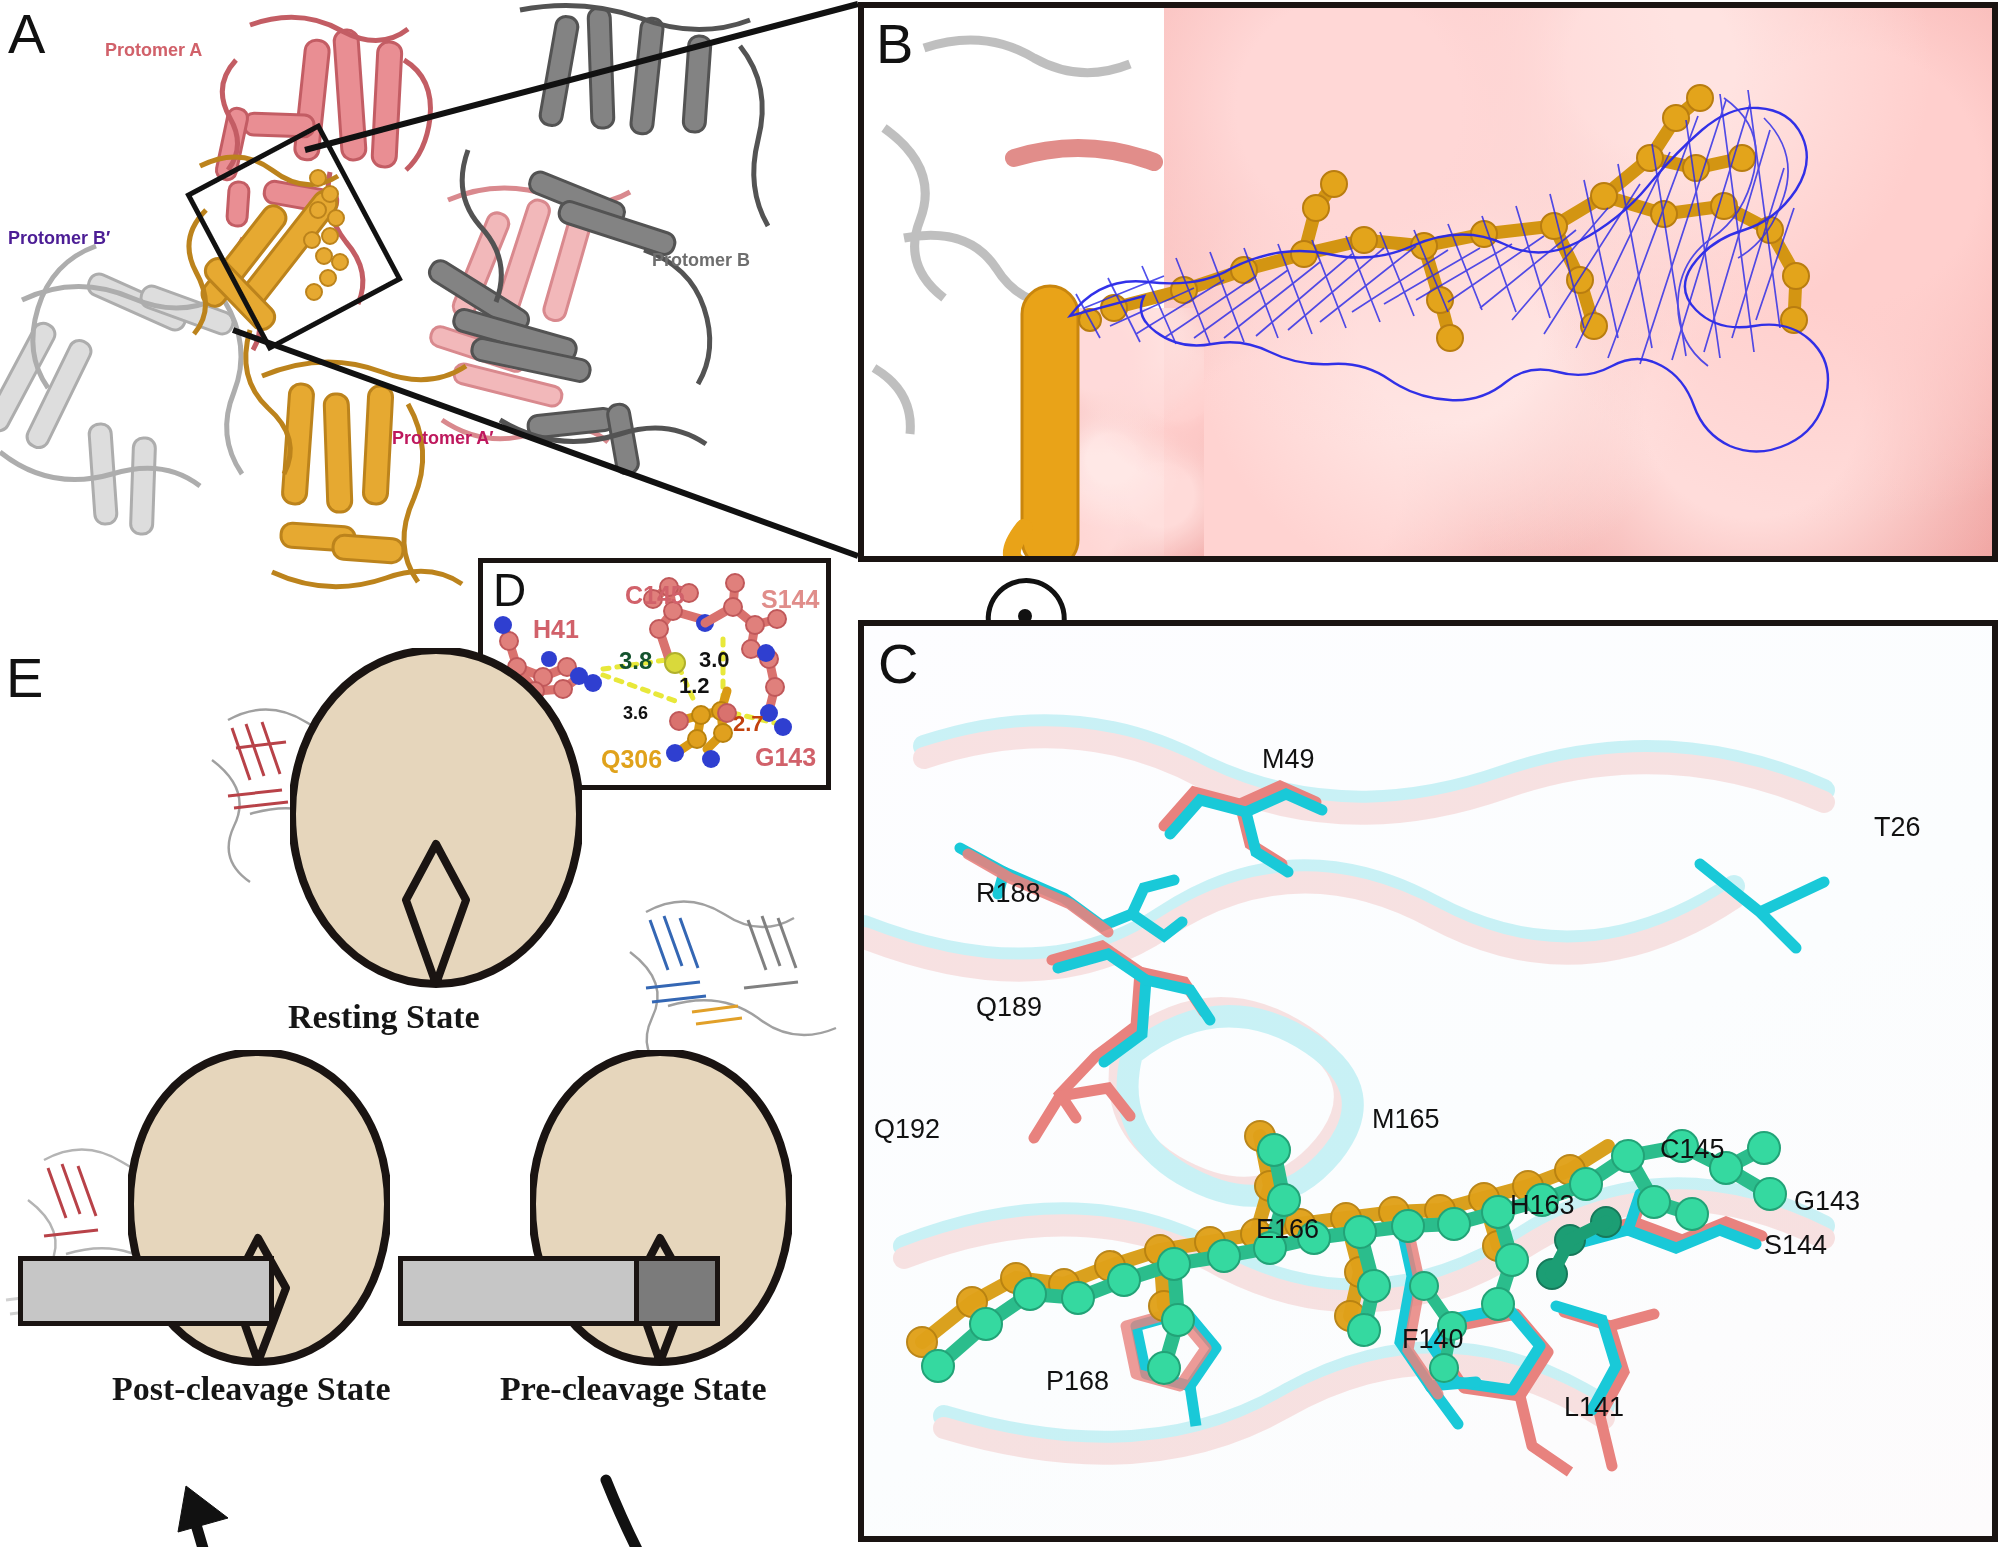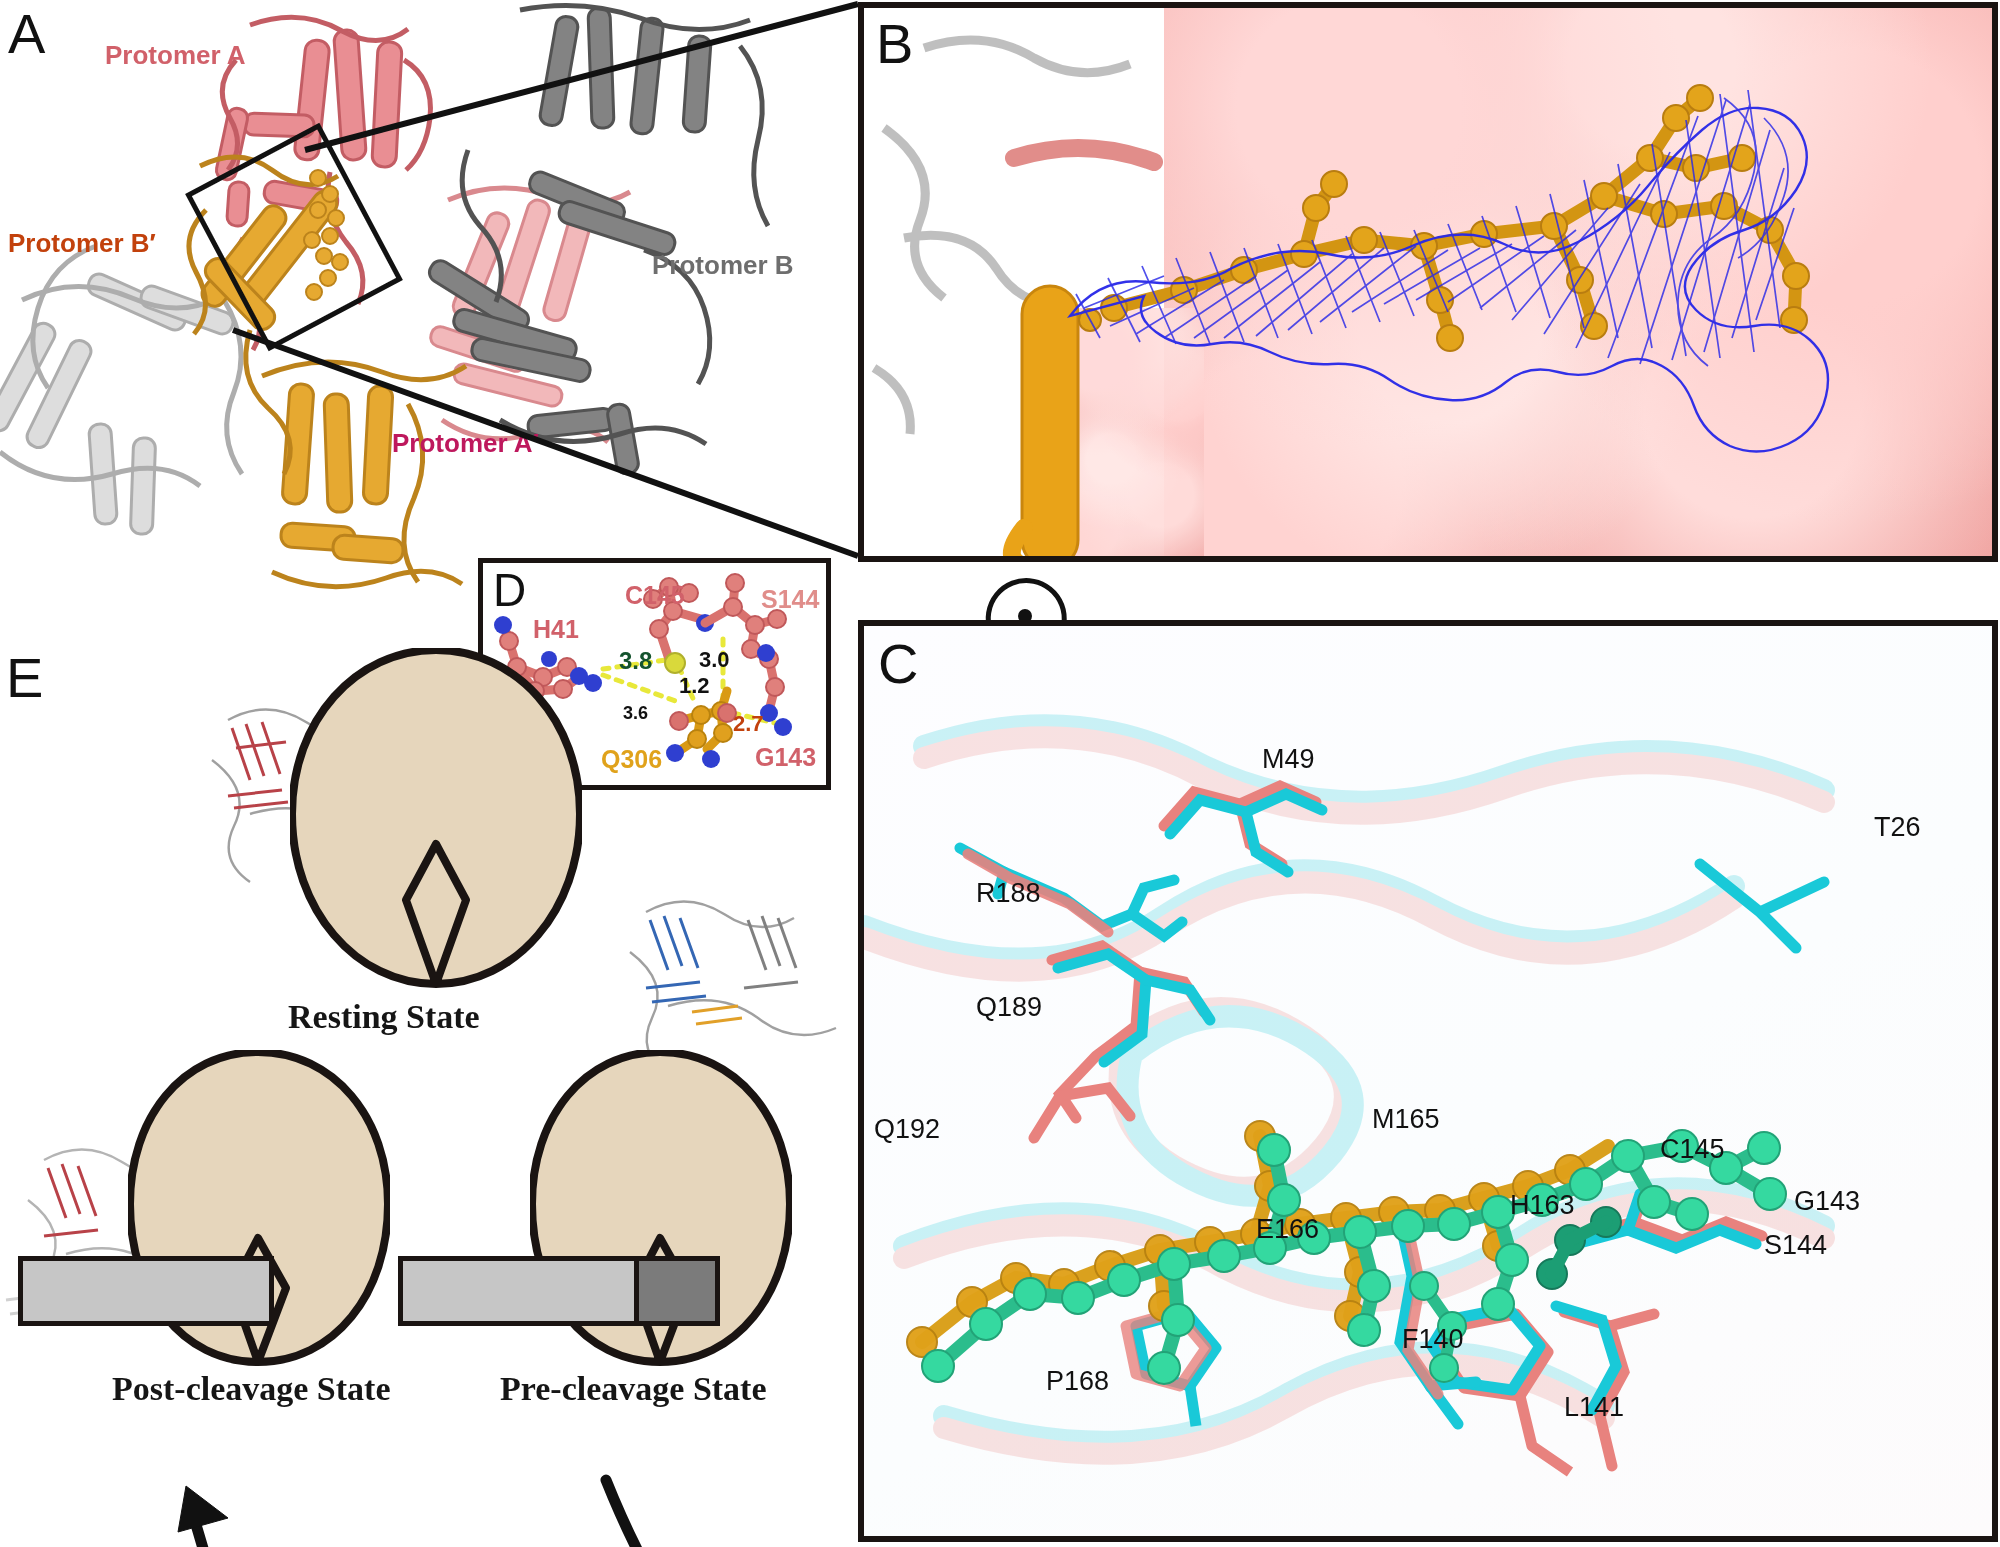--- a/index.html
+++ b/index.html
@@ -9,24 +9,24 @@
 
   
   .panel-letter{position:absolute;font-size:56px;color:#111;font-weight:400;
                 font-family:"Liberation Sans",sans-serif;line-height:1;}
   .lbl{position:absolute;font-weight:bold;white-space:nowrap;}
   .box{position:absolute;border:5px solid #1a1412;box-sizing:border-box;background:#fff;}
 
   
   #panelA{position:absolute;left:0;top:0;width:860px;height:600px;overflow:hidden;}
   #panelA .pa-letter{left:8px;top:6px;}
-  .pa-lbl{font-size:26px;text-align:center;}
+  .pa-lbl{font-size:18px;text-align:center;}
   #lblProtA{left:105px;top:40px;color:#d1616a;}
   #lblProtB{left:652px;top:250px;color:#6e6e6e;}
-  #lblProtBp{left:8px;top:228px;color:#c2410c;}
+  #lblProtBp{left:8px;top:228px;color:#4c1d95;}
   #lblProtAp{left:392px;top:428px;color:#be185d;}
 
   
   #calloutSvg{position:absolute;left:0;top:0;width:2000px;height:700px;pointer-events:none;}
 
   
   #panelB{position:absolute;left:858px;top:2px;width:1140px;height:560px;
           border:6px solid #1a1412;box-sizing:border-box;overflow:hidden;background:#fff;}
   #panelB .pb-letter{left:12px;top:8px;}
   .surfPink{position:absolute;background:

